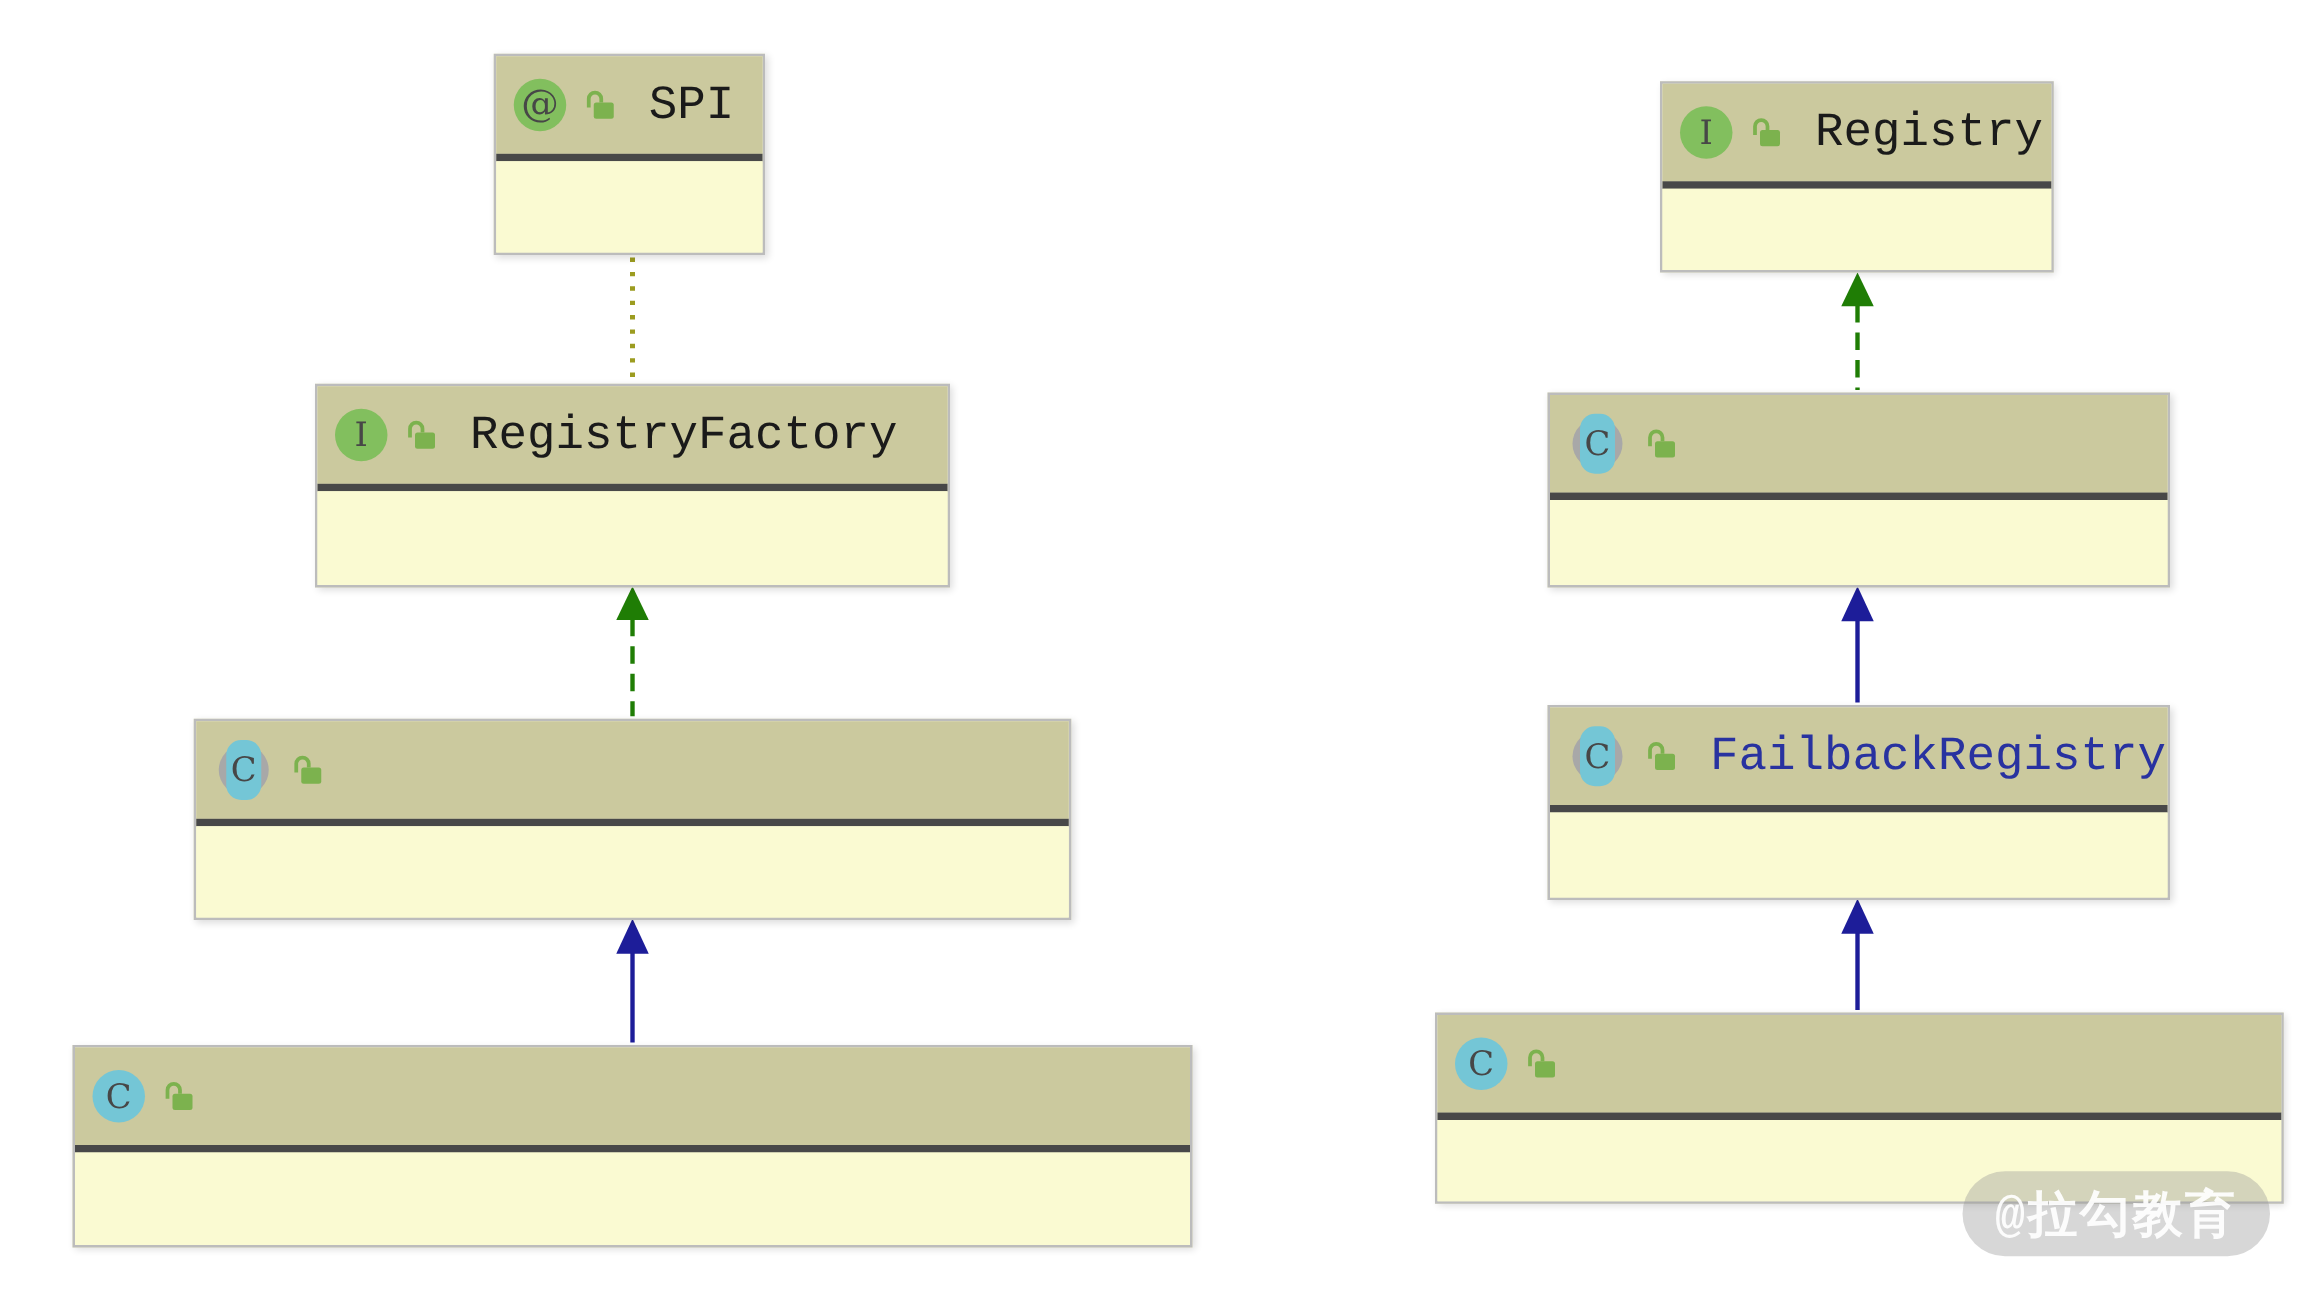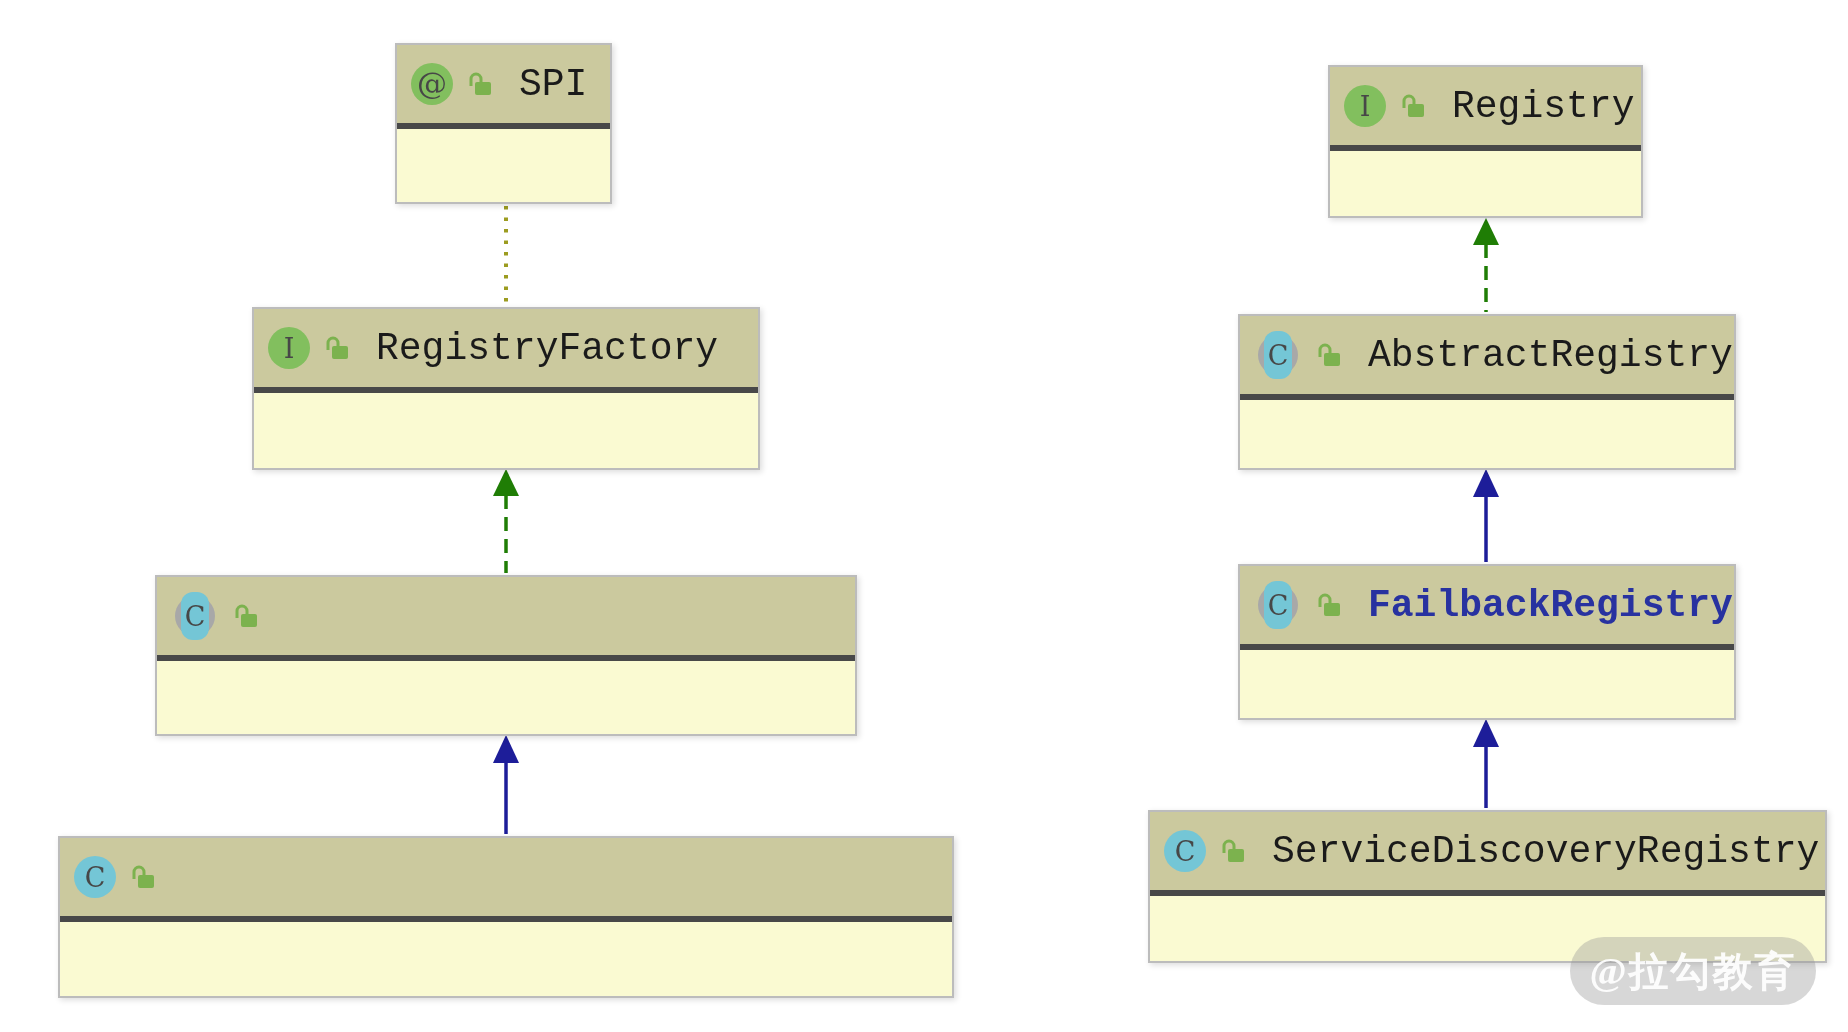--- a/index.html
+++ b/index.html
@@ -25,21 +25,21 @@
     padding-left:14px;
   }
   .node-sep { height:6px; flex:0 0 auto; background:var(--separator); }
   .node-body { flex:1 1 auto; background:var(--body-bg); }
 
   .node-label {
     margin-left:24px;
     font-size:38px; color:#1a1a1a; white-space:nowrap;
     letter-spacing:0px;
   }
-  .label-blue { color:var(--failback-name-blue);font-weight:bold; }
+  .label-blue { color:var(--failback-name-blue); }
 
   
   .icon-wrap { position:relative; flex:0 0 auto; display:flex; align-items:center; justify-content:center; }
   .glyph {
     font-family:"DejaVu Serif","Liberation Serif",serif;
     color:#474747; font-size:27px; line-height:1;
   }
   .glyph-at { font-size:30px; }
 
   .icon-round { width:42px; height:42px; border-radius:50%; display:flex; align-items:center; justify-content:center; }
@@ -57,21 +57,21 @@
     display:flex; align-items:center; justify-content:center;
   }
 
   .lock-icon { margin-left:12px; flex:0 0 auto; display:flex; }
 
   
   .watermark {
     position:absolute; left:1570px; top:937px; width:246px; height:68px;
     border-radius:34px; background:rgba(150,150,150,0.38);
     display:flex; align-items:center; justify-content:center;
-    font-family:Liberation Serif, serif;
+    font-family:Liberation Mono, monospace;
     font-size:40px; font-weight:bold; color:rgba(255,255,255,0.92);
     letter-spacing:2px;
   }
 </style>
 </head>
 <body>
 
 <div class="stage">
 
   <svg class="edges" width="1848" height="1032" viewBox="0 0 1848 1032">
@@ -193,21 +193,20 @@
         <span class="pill">
             <span class="glyph">C</span>
           </span>
       </span>
       <span class="lock-icon">
         <svg width="30" height="30" viewBox="0 0 30 30">
             <path d="M6 17 V10 a5 5 0 0 1 10 0 V13" fill="none" style="stroke:var(--lock-green)" stroke-width="3"></path>
             <rect x="10" y="13" width="16" height="13" rx="2" style="fill:var(--lock-green)"></rect>
           </svg>
       </span>
-      <span class="node-label">AbstractRegistry</span>
     </div>
     <div class="node-sep"></div>
     <div class="node-body"></div>
   </div>
 
   <div class="node" style="left:1238px;top:564px;width:498px;height:156px">
     <div class="node-header">
       <span class="icon-wrap icon-abstract">
         <span class="halo"></span>
         <span class="pill">
@@ -230,21 +229,20 @@
     <div class="node-header">
       <span class="icon-wrap icon-round bg-teal">
         <span class="glyph">C</span>
       </span>
       <span class="lock-icon">
         <svg width="30" height="30" viewBox="0 0 30 30">
             <path d="M6 17 V10 a5 5 0 0 1 10 0 V13" fill="none" style="stroke:var(--lock-green)" stroke-width="3"></path>
             <rect x="10" y="13" width="16" height="13" rx="2" style="fill:var(--lock-green)"></rect>
           </svg>
       </span>
-      <span class="node-label">ServiceDiscoveryRegistry</span>
     </div>
     <div class="node-sep"></div>
     <div class="node-body"></div>
   </div>
 
   <div class="watermark">@拉勾教育</div>
 
 </div>
 
 </body></html>

